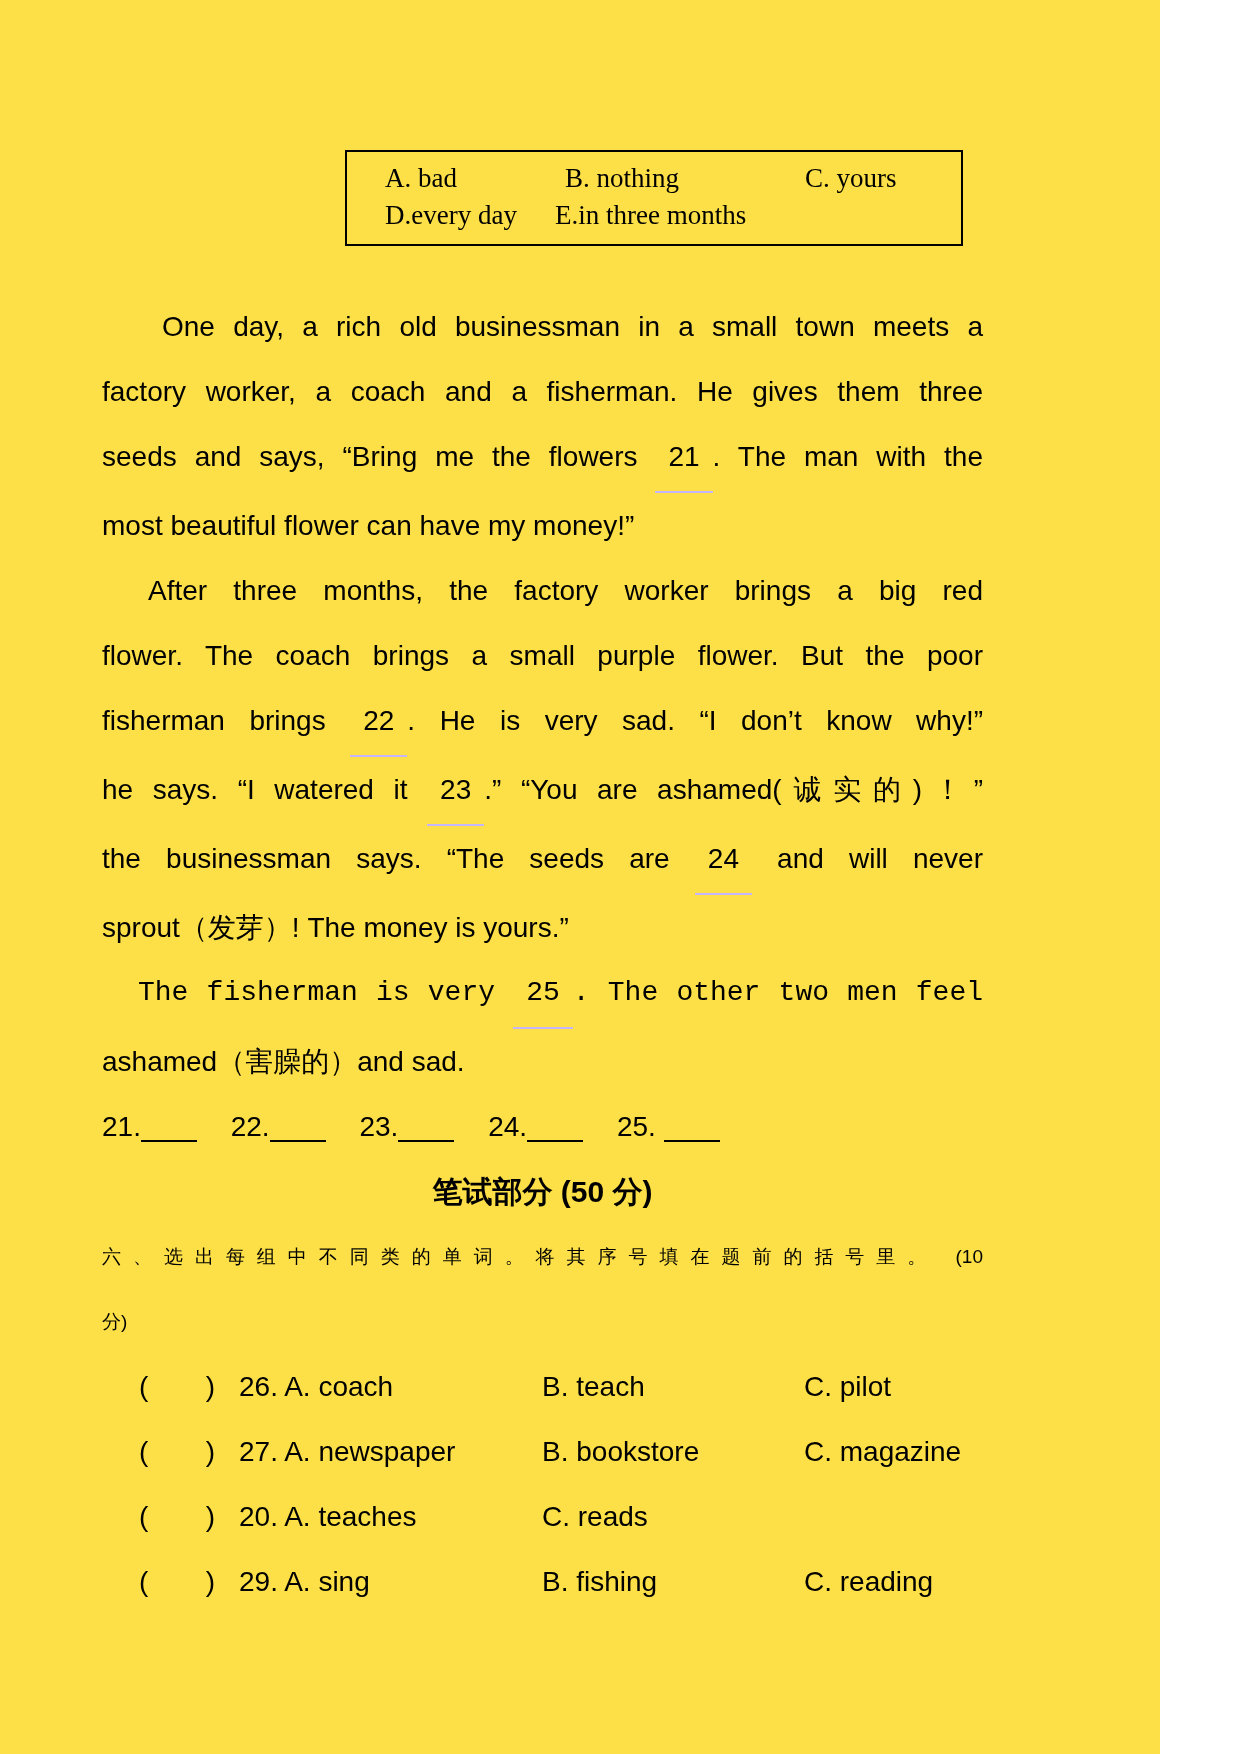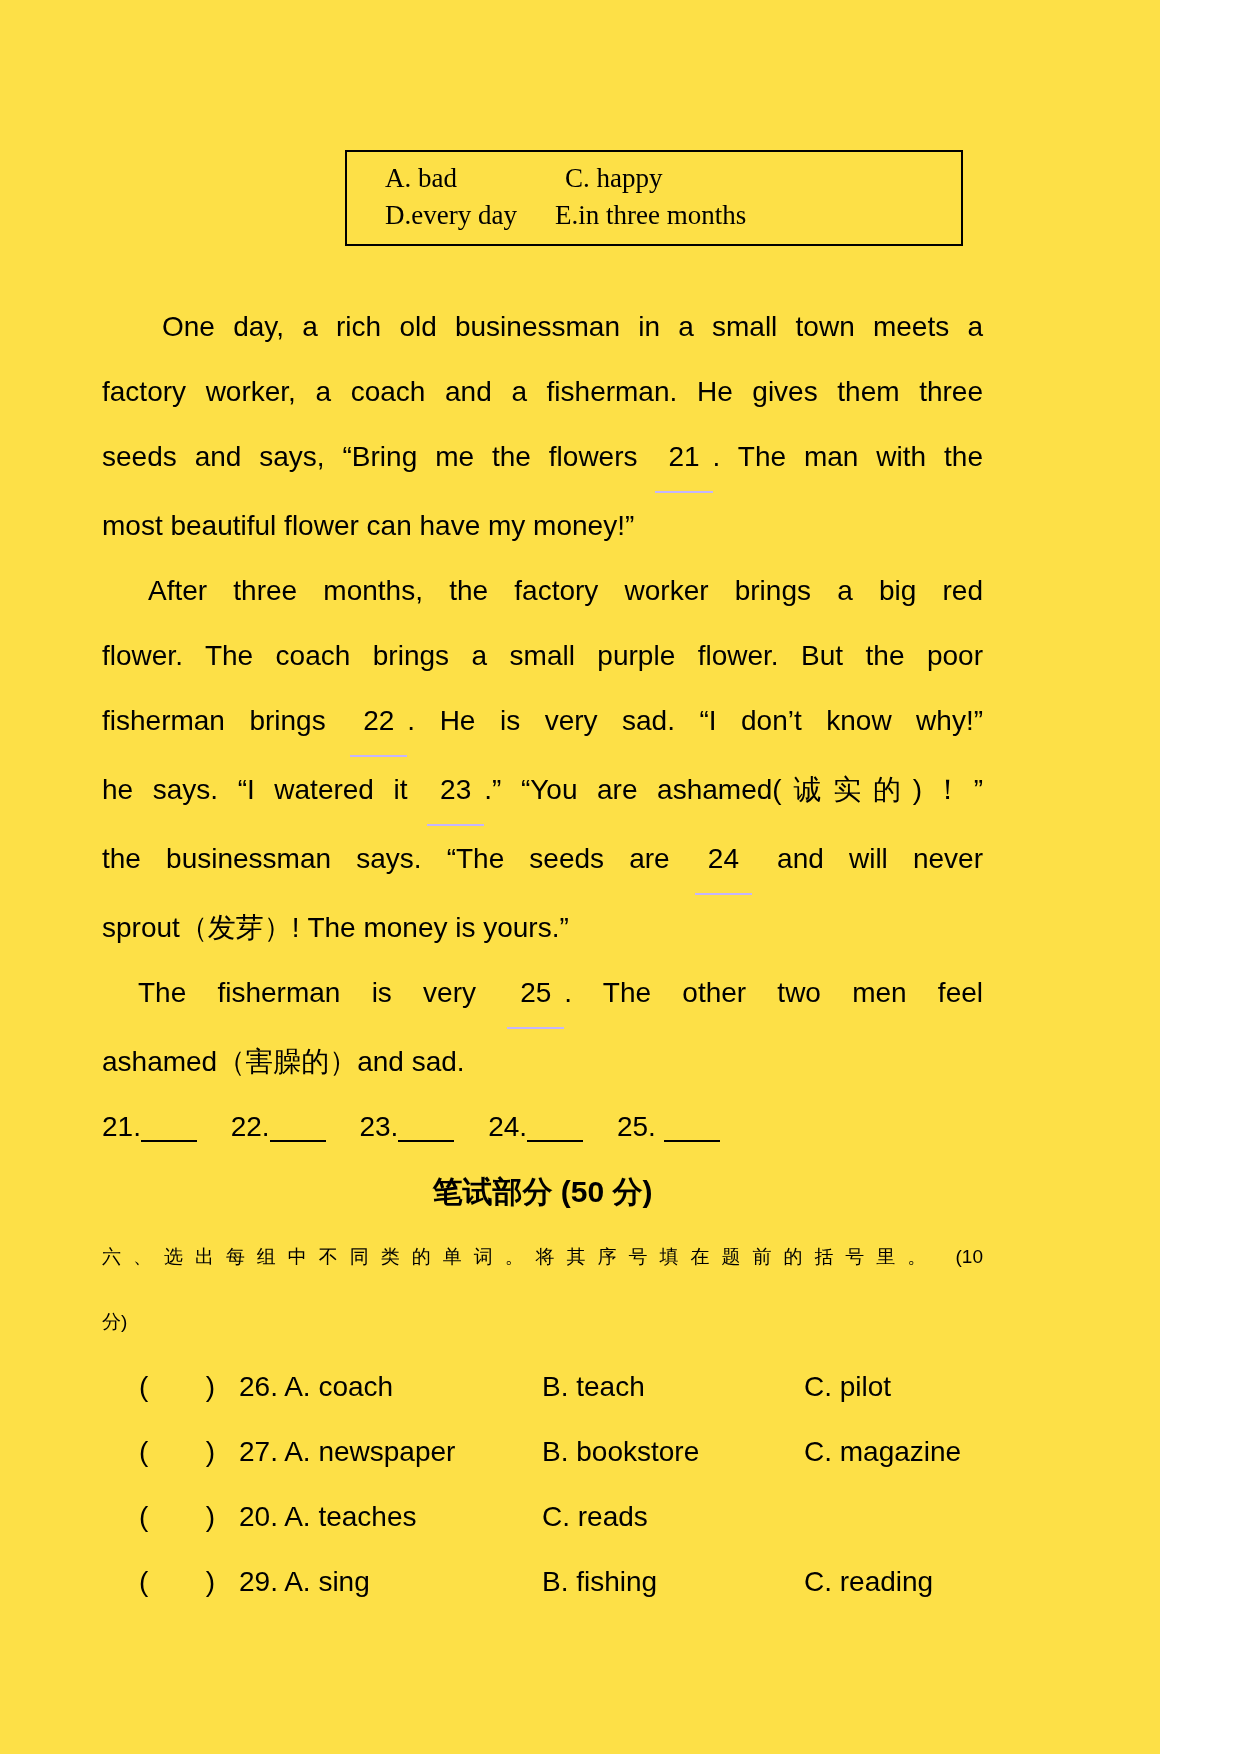--- a/index.html
+++ b/index.html
@@ -19,21 +19,21 @@
   .wb-row1 { display:grid; grid-template-columns:180px 240px 1fr; }
   .wb-row2 { display:grid; grid-template-columns:170px 1fr; }
 
   
   .content { margin:0 177px 0 102px; }
   .passage { margin-top:48px; font-size:28px; }
   .p-line { line-height:65px; text-align:justify; text-align-last:justify; }
   .p-line.noj { text-align:left; text-align-last:left; }
   .i1 { padding-left:60px; }
   .i2 { padding-left:46px; }
-  .i3 { padding-left:36px; }
+  .i3 { padding-left:36px;font-family:Liberation Mono, monospace; }
   .blank {
     display:inline-block; min-width:50px; padding:0 13px 2px;
     border-bottom:2px solid #c4b5fd; text-align:center;
   }
   
   .answer-row { font-size:28px; line-height:65px; }
   .ans-item { margin-right:26px; white-space:nowrap; }
   .ans-line {
     display:inline-block; width:56px; height:30px;
     border-bottom:2px solid #000; vertical-align:-6px;
@@ -50,21 +50,22 @@
   .paren { display:inline-flex; justify-content:space-between; width:76px; }
 </style>
 </head>
 <body>
 
 <div class="page">
 
   <div class="word-bank">
     <div class="wb-row1">
       <span>A. bad</span>
-      <span>C. happy</span>
+      <span>B. nothing</span>
+      <span>C. yours</span>
     </div>
     <div class="wb-row2">
       <span>D.every day</span>
       <span>E.in three months</span>
     </div>
   </div>
 
   <div class="content">
 
     <div class="passage">

